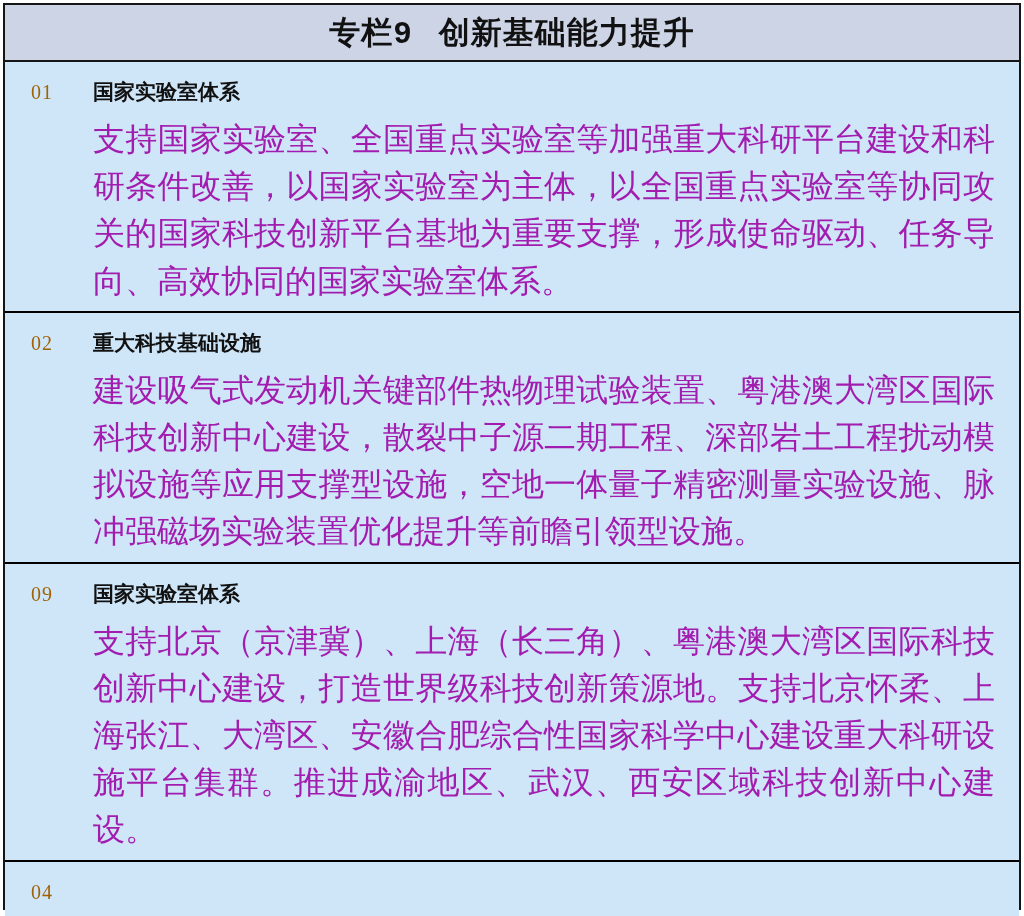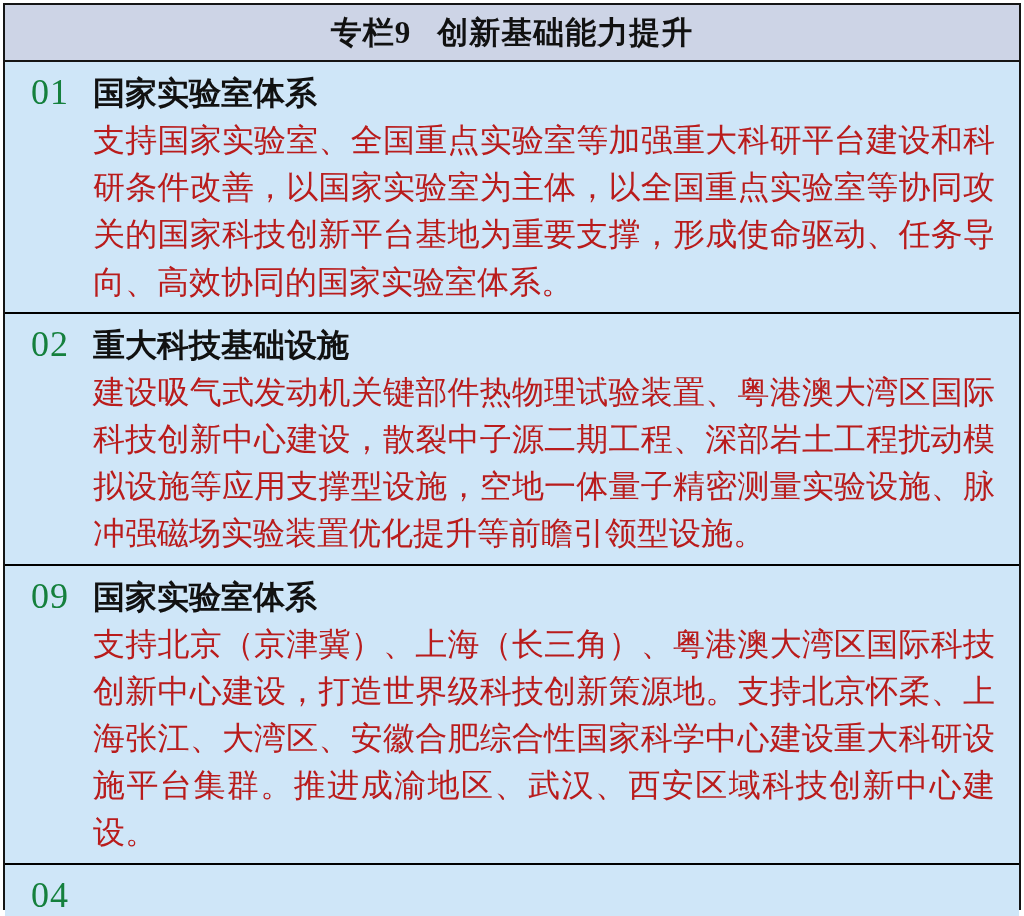--- a/index.html
+++ b/index.html
@@ -31,20 +31,21 @@
     border-bottom: 2px solid #151515;
     height: 55px;
     flex: 0 0 auto;
     display: flex;
     align-items: center;
     justify-content: center;
     font-weight: bold;
     font-size: 31px;
     color: #111111;
     letter-spacing: 1px;
+    font-family: Liberation Mono, monospace;
   }
   .box-header .label {
     margin-right: 26px;
   }
   .box-body {
     flex: 1 1 auto;
     background: #cfe6f8;
     display: flex;
     flex-direction: column;
   }
@@ -57,34 +58,34 @@
     border-top: 2px solid #000000;
   }
   .section-title-row {
     display: flex;
     align-items: baseline;
     line-height: 47px;
   }
   .section-number {
     width: 62px;
     flex: 0 0 auto;
-    font-size: 36px;
-    color: #15803d;
+    font-size: 20px;
+    color: #a16207;
     letter-spacing: 1px;
   }
   .section-title {
-    font-size: 32px;
+    font-size: 21px;
     font-weight: bold;
     color: #111111;
   }
   .section-body {
     margin: 0 0 0 62px;
     font-size: 32px;
     line-height: 47.2px;
-    color: #b91c1c;
+    color: #a21caf;
     text-align: justify;
     text-align-last: left;
   }
 </style>
 </head>
 <body>
 
 <div class="page">
   <div class="box">
 

